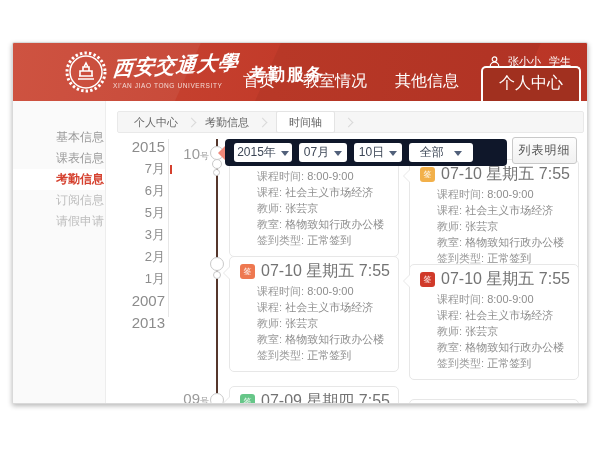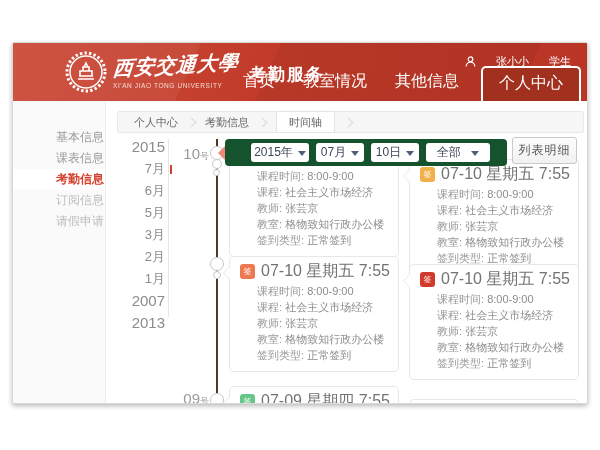--- a/index.html
+++ b/index.html
@@ -19,21 +19,21 @@
                   background:rgba(0,0,0,.05); transform:skewX(-24deg); }
   .logo { position:absolute; left:52px; top:8px; width:42px; height:42px; }
   .uniblock { position:absolute; left:100px; top:9px; width:130px; }
   .uni-cn { font-family:"DejaVu Serif","Liberation Serif",serif; font-style:italic; font-weight:bold;
             font-size:20px; color:#fff; letter-spacing:1px; transform:rotate(-3deg) skewX(-8deg);
             white-space:nowrap; }
   .uni-en { font-size:6.5px; color:#f3d9d4; letter-spacing:.6px; margin-top:3px; white-space:nowrap; }
   .apptitle { position:absolute; left:236px; top:20px; font-size:17px; font-weight:bold; color:#fff;
               letter-spacing:2px; }
   .userinfo { position:absolute; right:16px; top:11px; font-size:11px; color:#fff;
-              display:flex; align-items:center; gap:20px; }
+              display:flex; align-items:center; gap:8px; }
   .nav { position:absolute; right:6px; bottom:0; display:flex; align-items:flex-end; }
   .nav-item { color:#fff; font-size:16px; padding:0 14px 9px; cursor:pointer; white-space:nowrap; }
   .nav-item.active { background:#a1301f; border:2px solid #fff; border-bottom:none;
                      border-radius:5px 5px 0 0; padding:5px 16px 7px; margin-left:8px; }
 
   
   .sidebar { position:absolute; left:0; top:58px; width:93px; height:304px;
              background:#fafafa; border-right:1px solid #ededed; padding-top:26px; }
   .side-item { height:21px; line-height:21px; padding-left:43px; font-size:12px; color:#9a9a9a;
                cursor:pointer; white-space:nowrap; }
@@ -58,22 +58,22 @@
   .monthsep { position:absolute; left:155px; top:96px; width:1px; height:178px; background:#e7e7e7; }
 
   
   .tline { position:absolute; left:203px; top:96px; width:2px; height:266px; background:#55362c; }
   .node { position:absolute; background:#fff; border:1px solid #c9c9c9; border-radius:50%; z-index:20; }
   .daylabel { position:absolute; left:158px; width:38px; text-align:right; color:#9a9a9a; z-index:5; }
   .daylabel .dnum { font-size:15px; }
   .daylabel .dsuf { font-size:9px; }
 
   
-  .filter { position:absolute; left:212px; top:96px; width:282px; height:27px; background:#14532d;
-            border-radius:4px; display:flex; align-items:center; gap:7px; padding-left:9px; z-index:30;justify-content:center; }
+  .filter { position:absolute; left:212px; top:96px; width:282px; height:27px; background:#0f172a;
+            border-radius:4px; display:flex; align-items:center; gap:7px; padding-left:9px; z-index:30; }
   .filter:before { content:""; position:absolute; left:-7px; top:7px;
                    border:7px solid transparent; border-left:none; border-right:7px solid #f0887a; }
   .pill { height:19px; background:#fff; border-radius:3px; display:flex; align-items:center;
           justify-content:center; gap:5px; font-size:12px; color:#3c4656; cursor:pointer; }
   .pill .caret { width:0; height:0; border:4px solid transparent; border-bottom:none;
                  border-top:5px solid #51607a; margin-top:1px; }
   .p1{width:58px;} .p2{width:48px;} .p3{width:48px;} .p4{width:64px;justify-content:space-around;padding:0 8px;}
   .listbtn { position:absolute; left:499px; top:94px; width:65px; height:27px;
              background:linear-gradient(#fdfdfd,#f1f1f1); border:1px solid #c9c9c9; border-radius:3px;
              font-size:12px; color:#555; display:flex; align-items:center; justify-content:center;

